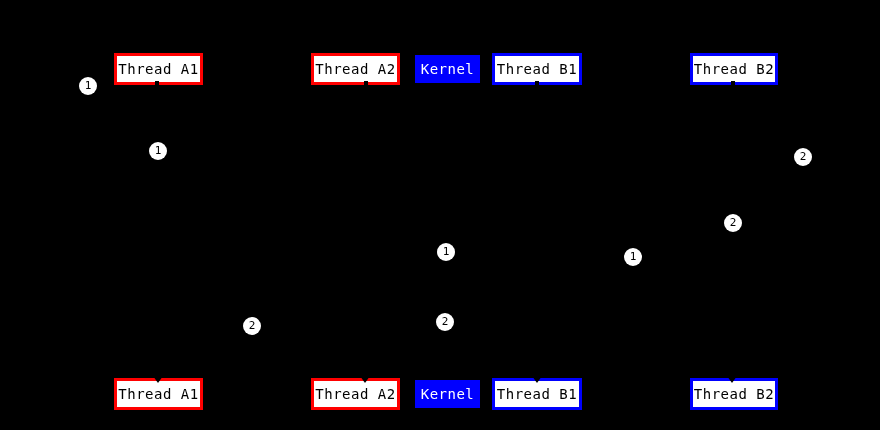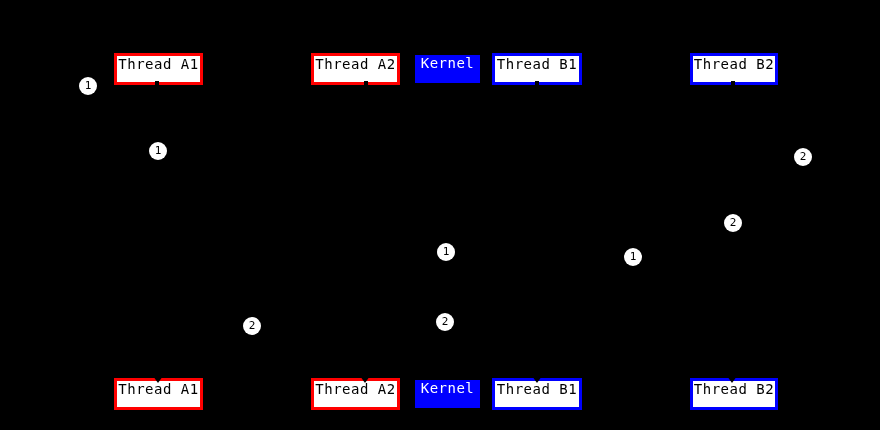--- a/index.html
+++ b/index.html
@@ -10,20 +10,21 @@
   }
   #canvas {
     position: relative;
     overflow: hidden;
     font-family: "DejaVu Sans Mono", "Liberation Mono", monospace;
   }
   .node {
     position: absolute;
     box-sizing: border-box;
     display: flex;
+    align-items: center;
     justify-content: center;
     font-size: 14px;
     letter-spacing: 0.5px;
     white-space: nowrap;
   }
   .badge {
     position: absolute;
     box-sizing: border-box;
     width: 18px;
     height: 18px;

